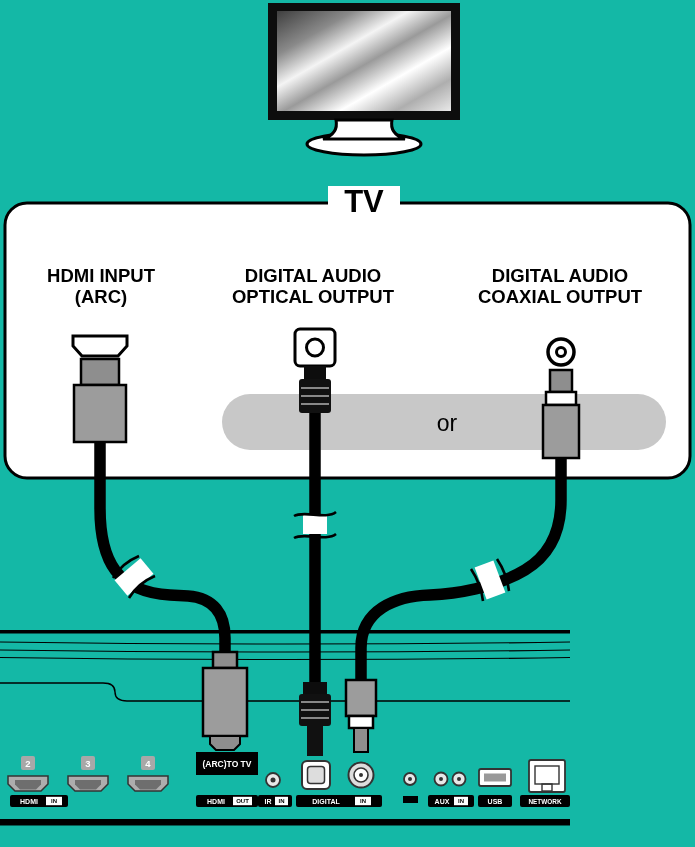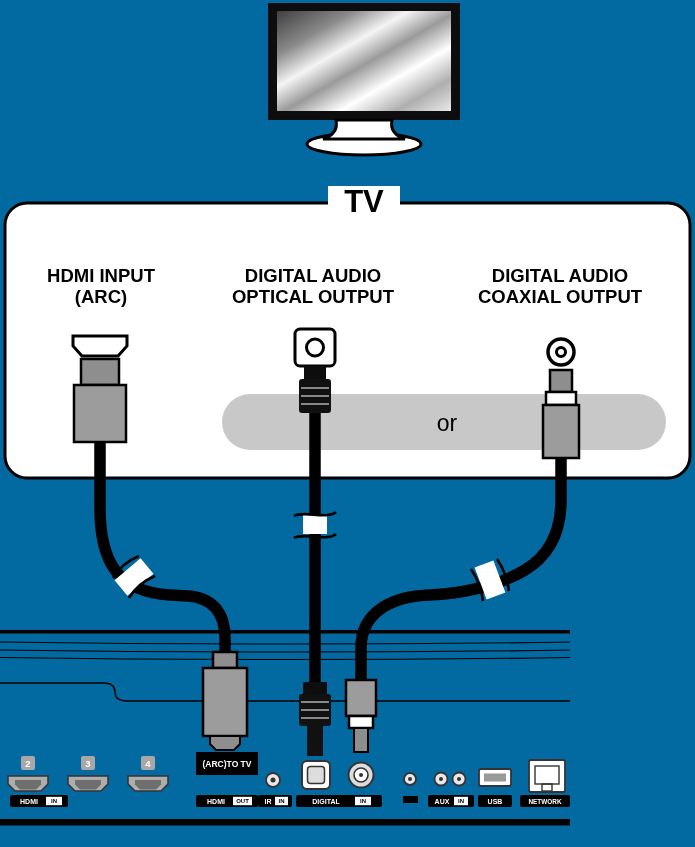--- a/index.html
+++ b/index.html
@@ -1,16 +1,16 @@
 <!DOCTYPE html>
 <html><head>
 <meta charset="utf-8">
 <style>
   html,body{margin:0;padding:0;background:#fff;}
-  .stage{position:relative;width:695px;height:847px;background:#0369a1;overflow:hidden;}
+  .stage{position:relative;width:695px;height:847px;background:#14b8a6;overflow:hidden;}
   svg{display:block;}
   svg text{font-family:"Liberation Sans","DejaVu Sans",sans-serif;fill:#000;}
   .conn-label{font-size:18.5px;font-weight:bold;}
   .tv-label{font-size:31px;font-weight:bold;}
   .or-label{font-size:23px;}
   .bar-label{font-size:7px;font-weight:bold;fill:#fff;}
   .suffix-label{font-size:6px;font-weight:bold;fill:#000;}
   .badge-label{font-size:9.5px;font-weight:bold;fill:#fff;}
   .arc-label{font-size:8.5px;font-weight:bold;fill:#fff;}
   .network-label{font-size:6.4px;font-weight:bold;fill:#fff;}

